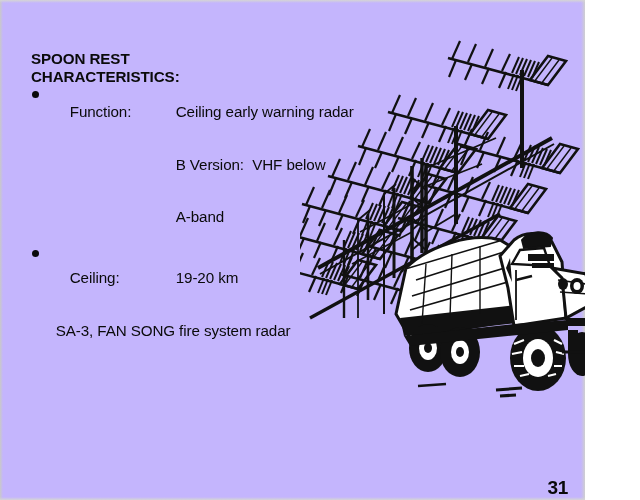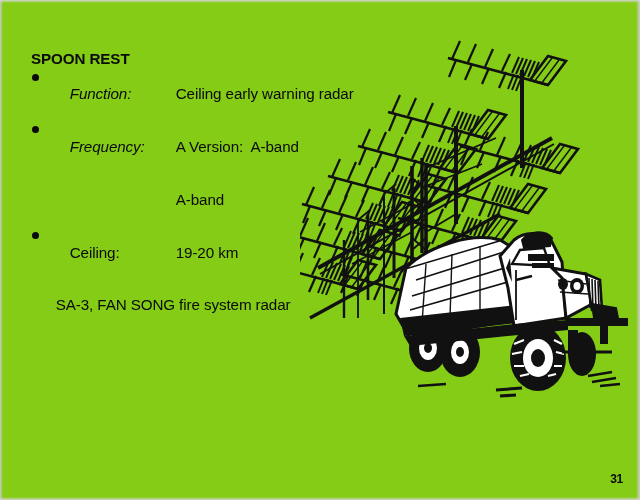--- a/index.html
+++ b/index.html
@@ -3,23 +3,23 @@
 <meta charset="utf-8">
 <title>SPOON REST</title>
 <style>
   html, body {
     margin: 0;
     padding: 0;
     background: #ffffff;
   }
   #page {
     position: relative;
-    width: 640px;
+    width: 585px;
     height: 500px;
-    background: #84cc16;
+    background: #c4b5fd;
     overflow: hidden;
     font-family: "Liberation Sans", sans-serif;
     color: #0a0a0a;
     box-sizing: border-box;
   }
   
   .edge {
     position: absolute;
     pointer-events: none;
   }
@@ -53,30 +53,30 @@
   .bullet-line::before {
     content: "";
     position: absolute;
     left: 1px;
     top: 6px;
     width: 7px;
     height: 7px;
     border-radius: 50%;
     background: #0a0a0a;
   }
-  .k-w   { display:inline-block; width: 106px; font-style: italic; }
-  .k-w2  { display:inline-block; width: 106px; }
+  .k-w   { display:inline-block; width: 106px; }
+  .k-w2  { display:inline-block; width: 106px; margin-top: 8px; }
   .indent-col { padding-left: 120px; }
 
   
   #pageno {
     position: absolute;
     right: 17px;
-    bottom: 14px;
-    font-size: 12px;
+    bottom: 1px;
+    font-size: 19px;
     font-weight: bold;
     letter-spacing: -0.3px;
   }
 
   
   #illustration {
     position: absolute;
     left: 300px;
     top: 18px;
     width: 340px;
@@ -91,30 +91,31 @@
 
   <div class="edge edge-left"></div>
   <div class="edge edge-right"></div>
   <div class="edge edge-top"></div>
   <div class="edge edge-bottom"></div>
 
   <div id="textblock">
 
     <div class="line bold">SPOON REST</div>
 
+    <div class="line bold">CHARACTERISTICS:</div>
 
     <div class="line bullet-line">
       <span class="k-w">Function:</span><span>Ceiling early warning radar</span>
     </div>
 
 
-    <div class="line bullet-line">
-      <span class="k-w">Frequency:</span><span>A Version:  A-band</span>
-    </div>
-
+
+    <div class="line">
+      <span class="indent-col">B Version:  VHF below</span>
+    </div>
 
     <div class="line">
       <span class="indent-col">A-band</span>
     </div>
 
     <div class="line bullet-line">
       <span class="k-w2">Ceiling:</span><span>19-20 km</span>
     </div>
 
     <div class="line">

